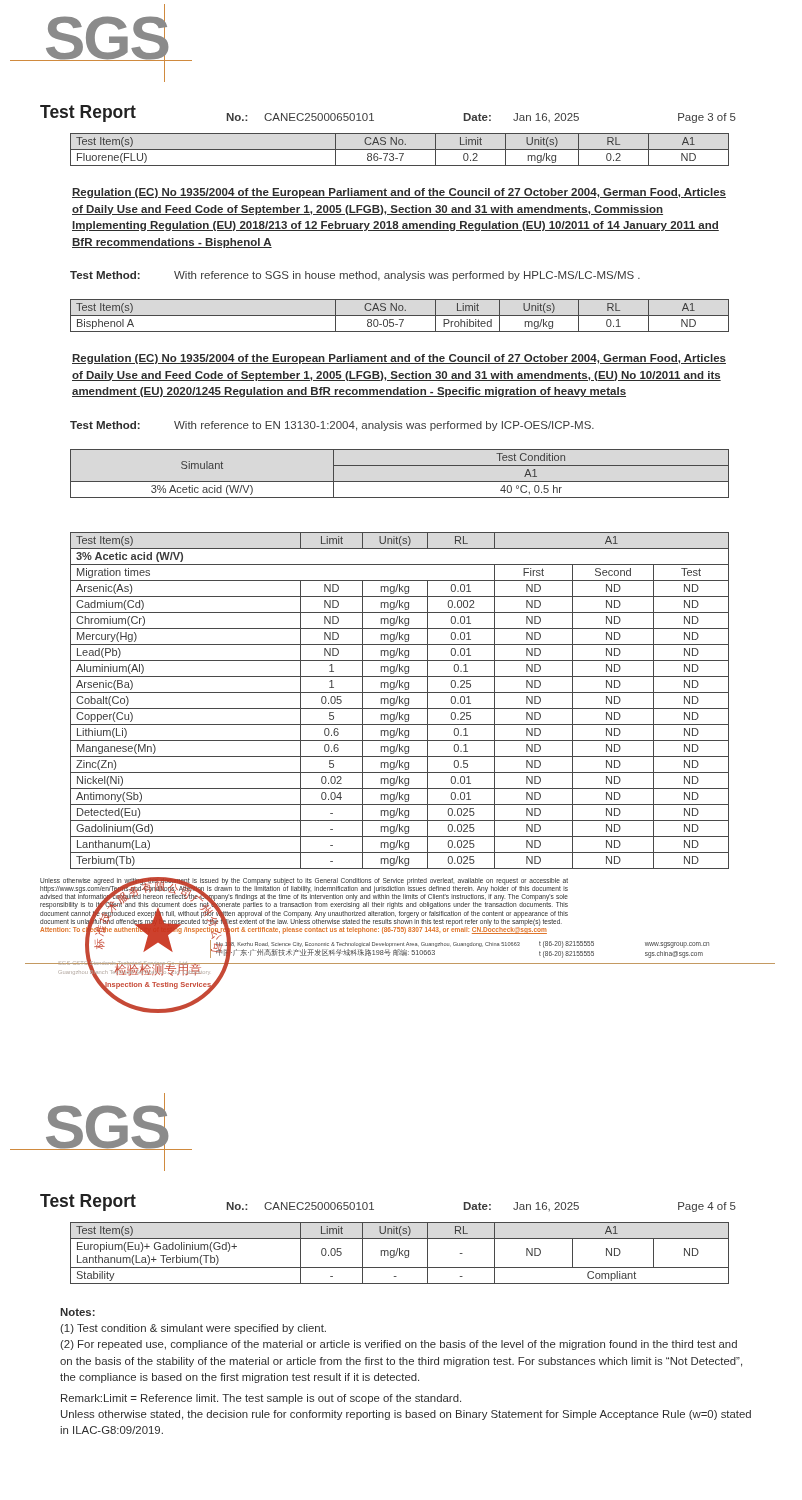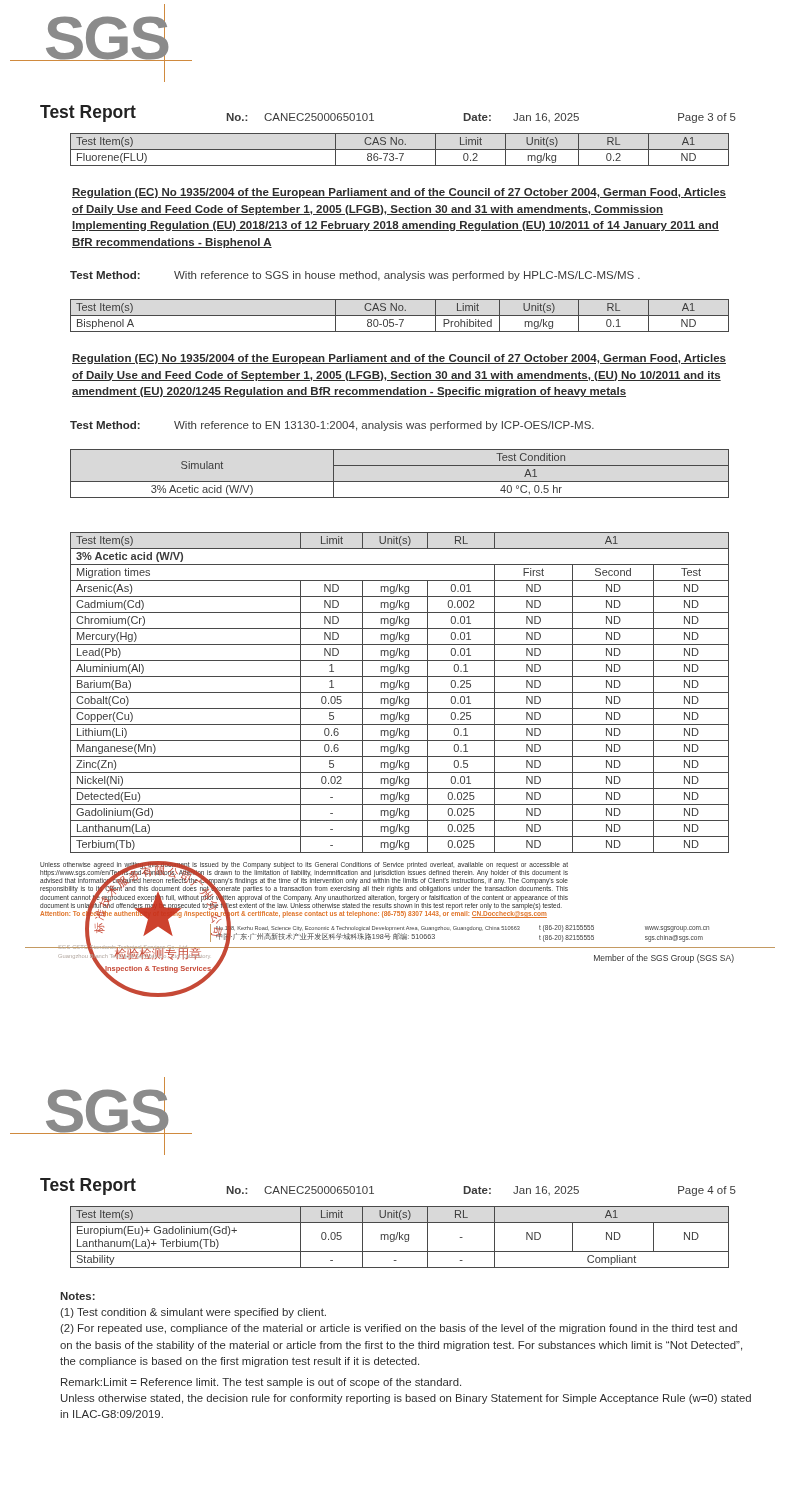--- a/index.html
+++ b/index.html
@@ -281,21 +281,21 @@
         <tr>
           <td>Aluminium(Al)</td>
           <td>1</td>
           <td>mg/kg</td>
           <td>0.1</td>
           <td>ND</td>
           <td>ND</td>
           <td>ND</td>
         </tr>
         <tr>
-          <td>Barium(Ba)</td>
+          <td>Arsenic(Ba)</td>
           <td>1</td>
           <td>mg/kg</td>
           <td>0.25</td>
           <td>ND</td>
           <td>ND</td>
           <td>ND</td>
         </tr>
         <tr>
           <td>Cobalt(Co)</td>
           <td>0.05</td>
@@ -337,20 +337,29 @@
           <td>5</td>
           <td>mg/kg</td>
           <td>0.5</td>
           <td>ND</td>
           <td>ND</td>
           <td>ND</td>
         </tr>
         <tr>
           <td>Nickel(Ni)</td>
           <td>0.02</td>
+          <td>mg/kg</td>
+          <td>0.01</td>
+          <td>ND</td>
+          <td>ND</td>
+          <td>ND</td>
+        </tr>
+        <tr>
+          <td>Antimony(Sb)</td>
+          <td>0.04</td>
           <td>mg/kg</td>
           <td>0.01</td>
           <td>ND</td>
           <td>ND</td>
           <td>ND</td>
         </tr>
         <tr>
           <td>Detected(Eu)</td>
           <td>-</td>
           <td>mg/kg</td>
@@ -414,21 +423,20 @@
         <div class="addr-cn">中国·广东·广州高新技术产业开发区科学城科珠路198号  邮编: 510663</div>
       </div>
       <div class="contact">
         <span>t (86-20) 82155555</span>
         <span>www.sgsgroup.com.cn</span>
         <span>t (86-20) 82155555</span>
         <span>sgs.china@sgs.com</span>
       </div>
     </div>
     <div class="rule"></div>
-    <div class="member">Member of the SGS Group (SGS SA)</div>
   </div>
 
 </div>
 
 <div class="content">
   <div class="page2-gap"></div>
 
   <div class="logo-block">
     <span class="logo-hline"></span>
     <span class="logo-vline"></span>

